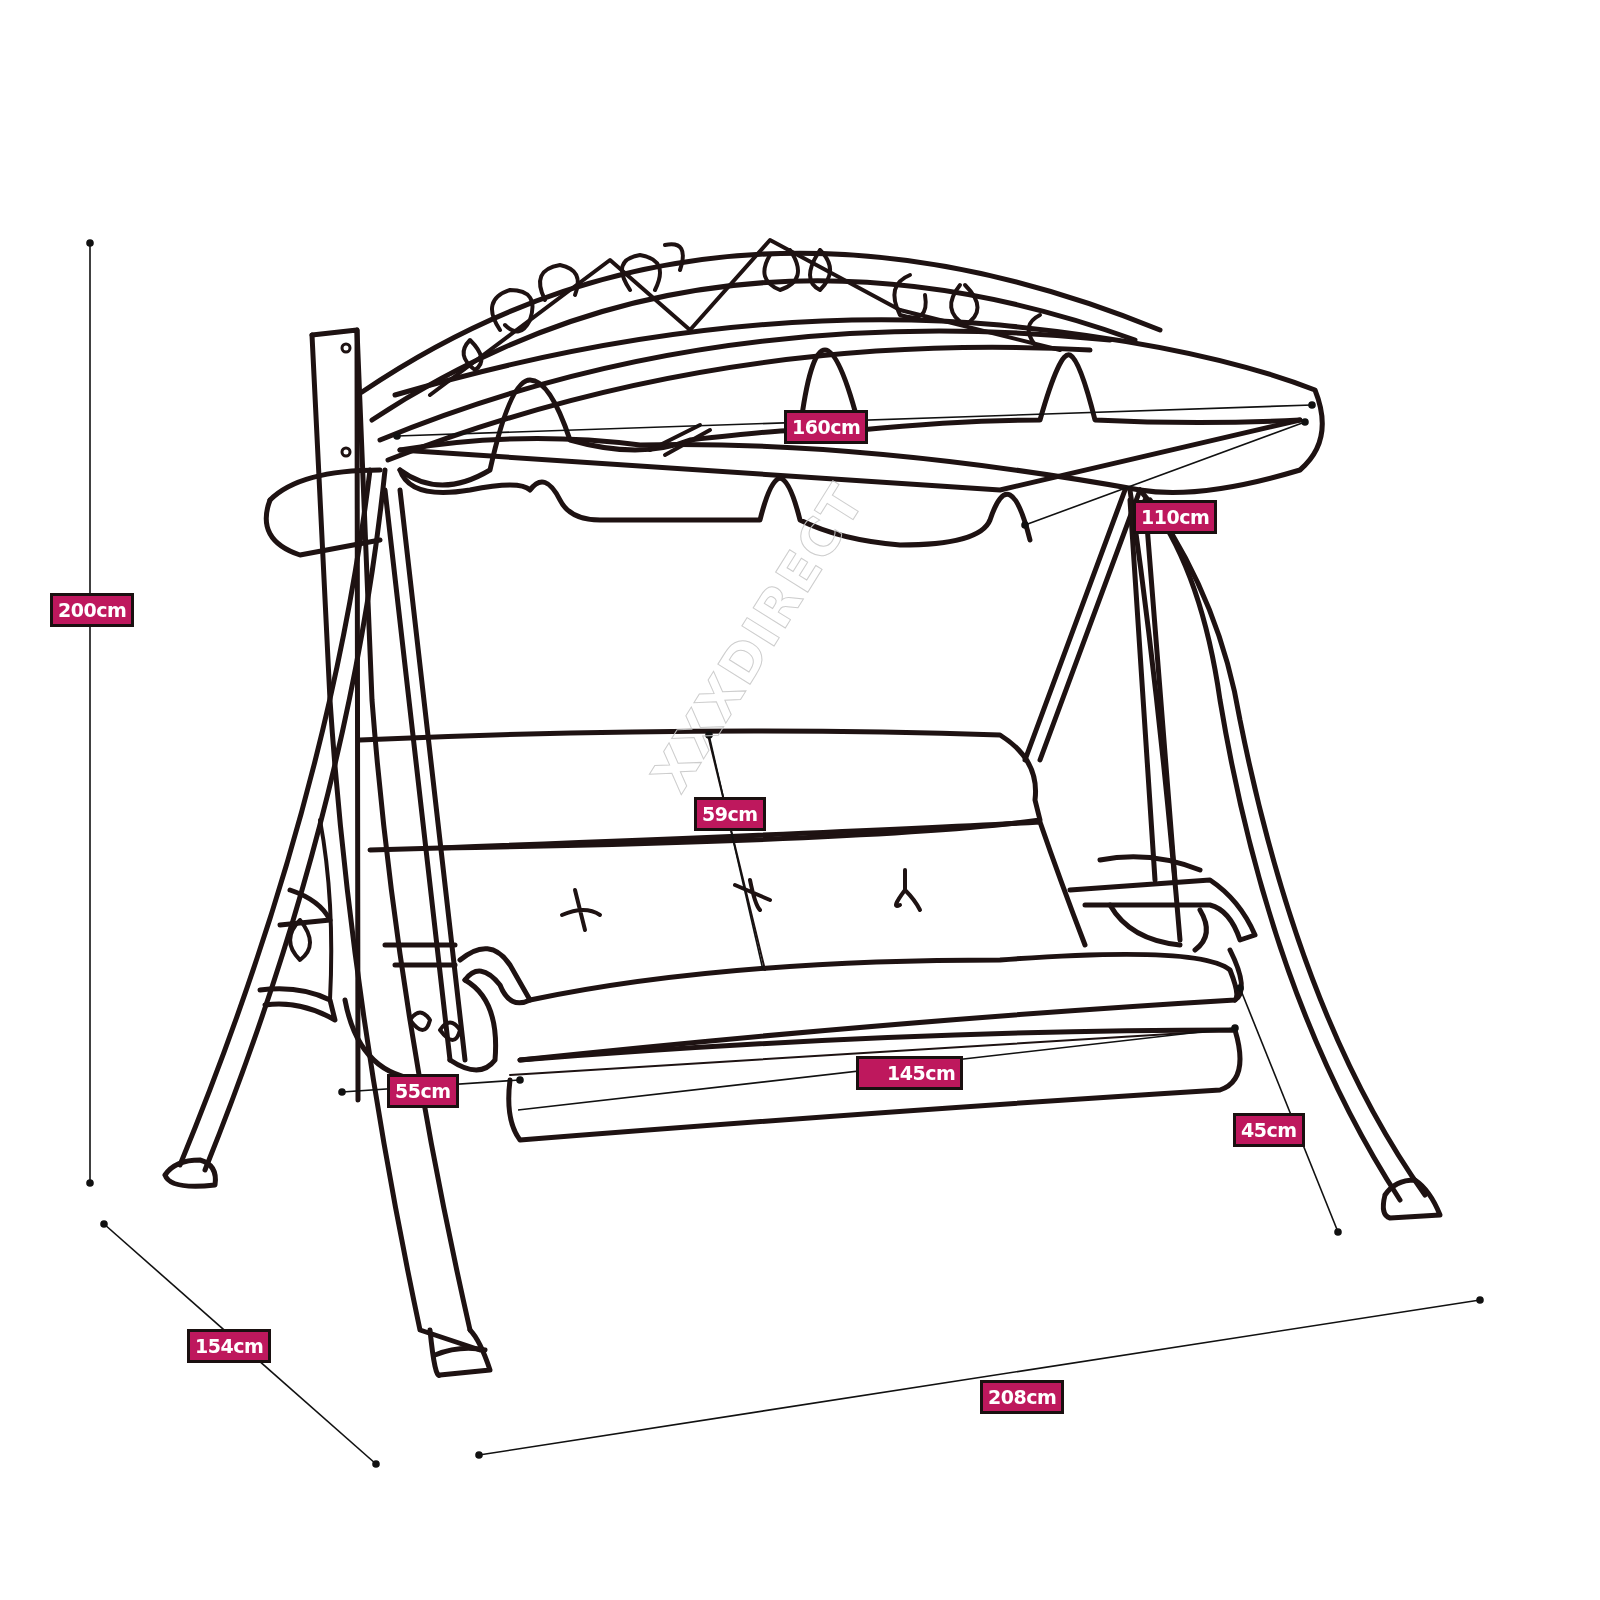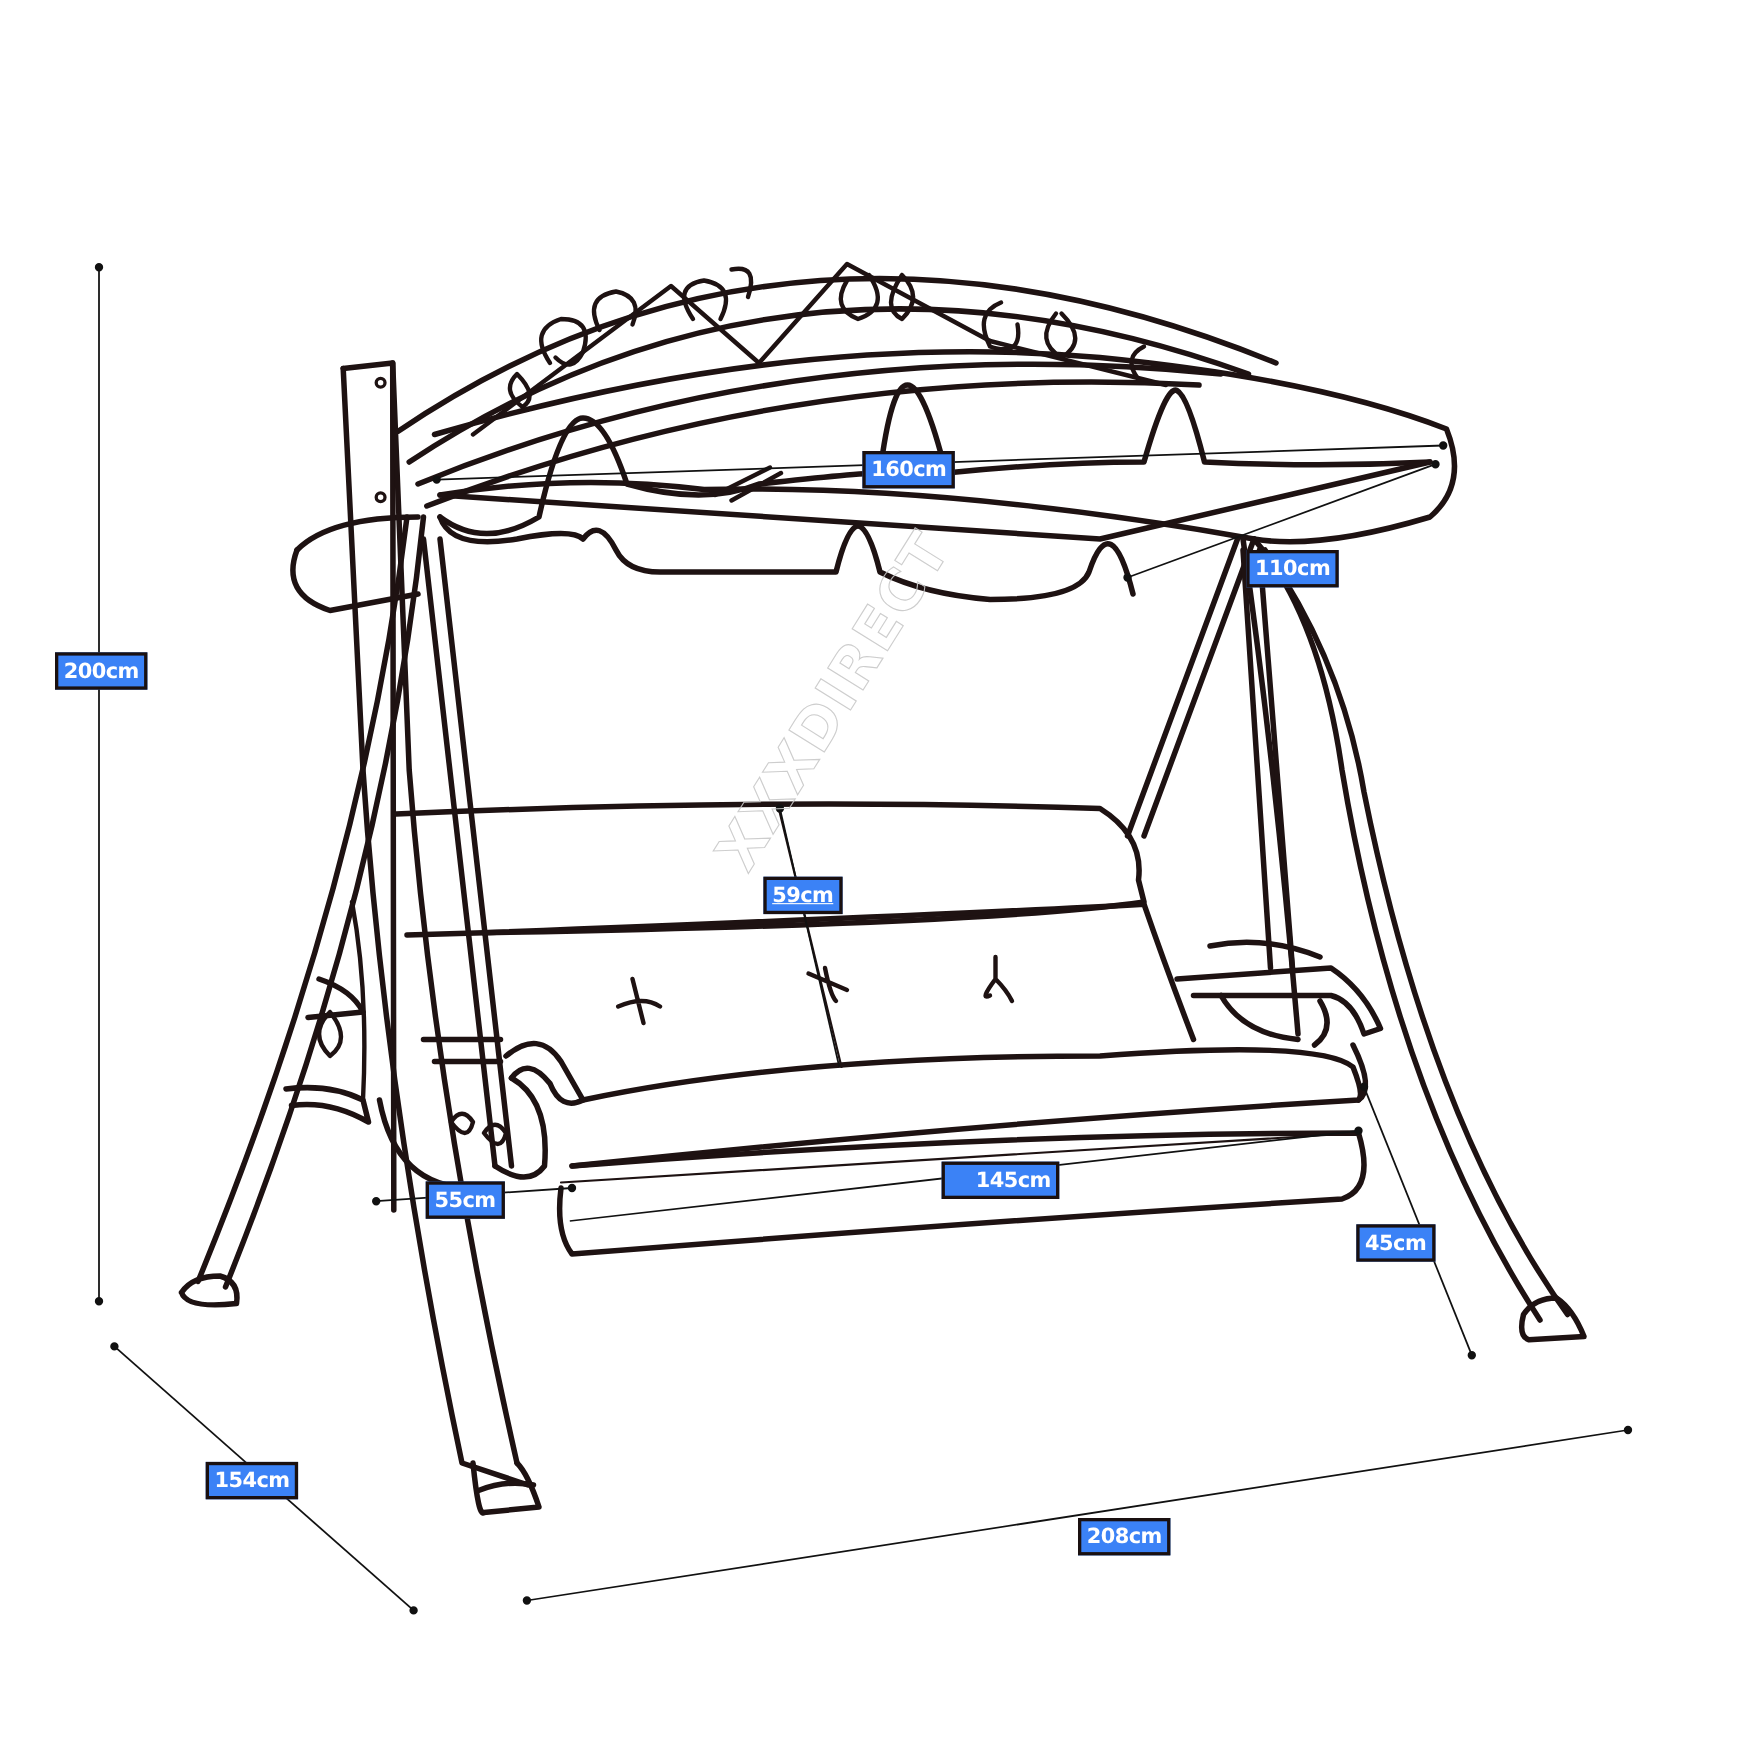--- a/index.html
+++ b/index.html
@@ -1,20 +1,20 @@
 <!DOCTYPE html>
 <html><head>
   <meta charset="utf-8">
   <style>
     html, body { margin: 0; padding: 0; background: #ffffff; }
     body { width: 1600px; height: 1600px; position: relative; overflow: hidden; font-family: "Liberation Sans", sans-serif; }
     #canvas { position: absolute; left: 0; top: 0; width: 1600px; height: 1600px; }
     .dim-label {
       position: absolute;
-      background: #3b82f6;
+      background: #be185d;
       border: 3px solid #1a1010;
       color: #ffffff;
       font-family: "DejaVu Sans", sans-serif;
       font-weight: bold;
       font-size: 19px;
       line-height: 24px;
       padding: 2px 5px;
       white-space: nowrap;
       letter-spacing: -0.5px;
     }
@@ -181,18 +181,18 @@
     <circle cx="479" cy="1455" r="3"></circle>
       <circle cx="1480" cy="1300" r="3"></circle>
   </g>
 </svg>
 
 <div class="watermark">XXXDIRECT</div>
 
 <div class="dim-label" style="left:50px; top:593px;text-align:center;">200cm</div>
 <div class="dim-label" style="left:784px; top:410px;">160cm</div>
 <div class="dim-label" style="left:1133px; top:460px;margin-top:40px;">110cm</div>
-<div class="dim-label" style="left:694px; top:797px;text-decoration:underline;">59cm</div>
+<div class="dim-label" style="left:694px; top:797px;">59cm</div>
 <div class="dim-label" style="left:387px; top:1074px;text-align:right;">55cm</div>
 <div class="dim-label" style="left:856px; top:1056px;padding-left:28px;">145cm</div>
 <div class="dim-label" style="left:1233px; top:1077px;margin-top:36px;">45cm</div>
 <div class="dim-label" style="left:187px; top:1329px;">154cm</div>
 <div class="dim-label" style="left:980px; top:1380px;">208cm</div>
 
 </body></html>

